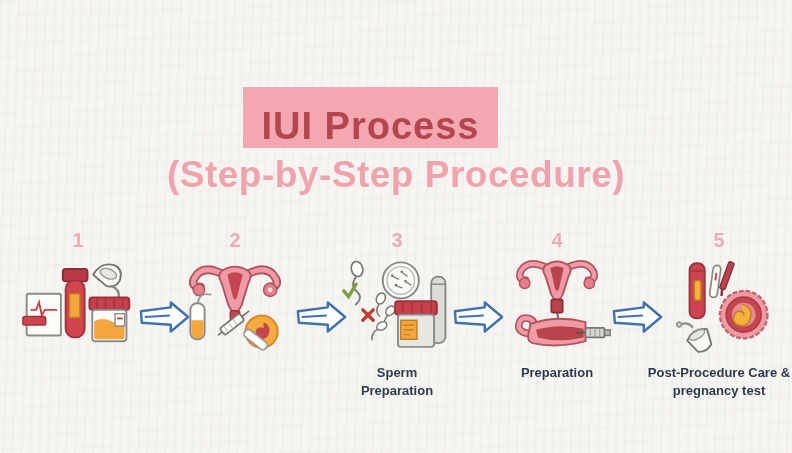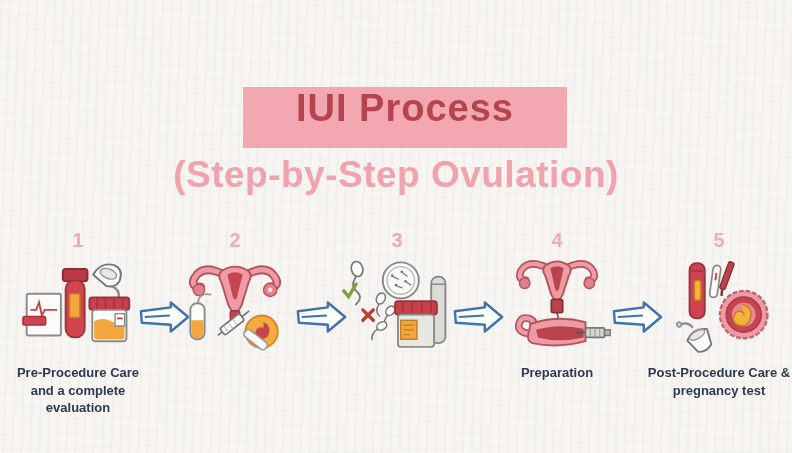--- a/index.html
+++ b/index.html
@@ -14,23 +14,23 @@
     background:var(--background);
     font-family:"Liberation Sans", sans-serif;
   }
   .texture{
     position:absolute;inset:0;pointer-events:none;
     background:
       repeating-linear-gradient(92deg, rgba(220,216,210,.18) 0 2px, rgba(255,255,255,0) 2px 9px),
       repeating-linear-gradient(178deg, rgba(228,224,218,.12) 0 3px, rgba(255,255,255,0) 3px 14px);
   }
   .banner{
-    position:absolute;left:243px;top:87px;width:324px;height:61px;
+    position:absolute;left:243px;top:87px;width:255px;height:61px;
     background:var(--banner-bg);
-    display:flex;align-items:flex-start;justify-content:center;
+    display:flex;align-items:flex-end;justify-content:center;
   }
   .banner .title{
     font-size:38px;font-weight:bold;letter-spacing:1px;color:var(--title-color);
   }
   .subtitle{
     position:absolute;left:0;top:154px;width:792px;text-align:center;
     font-size:37px;font-weight:bold;letter-spacing:.5px;color:var(--subtitle-color);
   }
   .step{position:absolute;top:228px;display:flex;flex-direction:column;align-items:center;}
   .step-1{left:4px;width:148px;}
@@ -55,21 +55,21 @@
   .arrow-1{left:138px;} .arrow-2{left:295px;} .arrow-3{left:452px;} .arrow-4{left:611px;}
 </style>
 </head>
 <body>
 
 <div class="texture"></div>
 
 <div class="banner">
   <div class="title">IUI Process</div>
 </div>
-<div class="subtitle">(Step-by-Step Ovulation)</div>
+<div class="subtitle">(Step-by-Step Procedure)</div>
 
 <div class="step step-1">
   <div class="step-number">1</div>
   <svg class="illus" viewBox="0 0 120 108">
 
     <rect x="6" y="40" width="36" height="44" rx="2" fill="#fcfbf8" stroke="#8b8b8b" stroke-width="2"></rect>
     <polyline points="10,57 16,57 19,49 22,63 25,57 38,57" fill="none" stroke="#c9404d" stroke-width="2"></polyline>
     <rect x="2" y="64" width="24" height="9" rx="2" fill="#cf4350" stroke="#9c343d" stroke-width="1.5"></rect>
 
     <rect x="44" y="14" width="26" height="13" rx="3" fill="#b93a44" stroke="#8a2e35" stroke-width="2"></rect>
@@ -82,21 +82,20 @@
       <path d="M95 32 q9 3 8 12 q-1 8 -9 8" fill="none" stroke="#8b8b8b" stroke-width="2.5"></path>
     </g>
 
     <rect x="72" y="44" width="42" height="13" rx="3" fill="#c9404d" stroke="#9c343d" stroke-width="2"></rect>
     <path d="M80 45 v11 M89 45 v11 M98 45 v11 M107 45 v11" stroke="#9c343d" stroke-width="1.5"></path>
     <rect x="75" y="57" width="36" height="33" rx="3" fill="#fdfcf9" stroke="#8b8b8b" stroke-width="2"></rect>
     <path d="M77 69 Q86 64 95 69 T109 69 L109 85 q0 3 -3 3 L80 88 q-3 0 -3 -3 Z" fill="#f2a63c"></path>
     <rect x="99" y="61" width="10" height="13" fill="#fff" stroke="#8b8b8b" stroke-width="1.5"></rect>
     <path d="M101 66 h6" stroke="#c9404d" stroke-width="2"></path>
   </svg>
-  <div class="step-label">Pre-Procedure Care and a complete evaluation</div>
 </div>
 
 <div class="step step-2">
   <div class="step-number">2</div>
   <svg class="illus" viewBox="0 0 120 108">
 
     <path d="M48 20 Q26 8 17 24 Q13 33 24 33" fill="none" stroke="#b05560" stroke-width="9" stroke-linecap="round"></path>
     <path d="M48 20 Q26 8 17 24 Q13 33 24 33" fill="none" stroke="#ef9aa4" stroke-width="5" stroke-linecap="round"></path>
     <path d="M72 20 Q94 8 103 24 Q107 33 96 33" fill="none" stroke="#b05560" stroke-width="9" stroke-linecap="round"></path>
     <path d="M72 20 Q94 8 103 24 Q107 33 96 33" fill="none" stroke="#ef9aa4" stroke-width="5" stroke-linecap="round"></path>
@@ -152,20 +151,21 @@
 
     <rect x="96" y="22" width="15" height="70" rx="7" fill="#dddbd6" stroke="#888" stroke-width="2"></rect>
     <path d="M96 30 h15" stroke="#888" stroke-width="1.5"></path>
 
     <rect x="58" y="48" width="44" height="14" rx="3" fill="#c9404d" stroke="#9c343d" stroke-width="2"></rect>
     <path d="M66 49 v12 M76 49 v12 M86 49 v12 M96 49 v12" stroke="#9c343d" stroke-width="1.5"></path>
     <rect x="61" y="62" width="38" height="34" rx="3" fill="#e9e7e2" stroke="#8b8b8b" stroke-width="2"></rect>
     <rect x="64" y="68" width="17" height="20" fill="#f2a63c" stroke="#c07f1f" stroke-width="1.5"></rect>
     <path d="M67 73 h11 M67 78 h11 M67 83 h7" stroke="#c07f1f" stroke-width="1.3"></path>
   </svg>
+  <div class="step-label">Sperm Preparation</div>
 </div>
 
 <div class="step step-4">
   <div class="step-number">4</div>
   <svg class="illus" viewBox="0 0 120 108">
 
     <path d="M50 13 Q30 3 22 16 Q18 25 27 26" fill="none" stroke="#b05560" stroke-width="8" stroke-linecap="round"></path>
     <path d="M50 13 Q30 3 22 16 Q18 25 27 26" fill="none" stroke="#ef9aa4" stroke-width="4.5" stroke-linecap="round"></path>
     <path d="M70 13 Q90 3 98 16 Q102 25 93 26" fill="none" stroke="#b05560" stroke-width="8" stroke-linecap="round"></path>
     <path d="M70 13 Q90 3 98 16 Q102 25 93 26" fill="none" stroke="#ef9aa4" stroke-width="4.5" stroke-linecap="round"></path>

